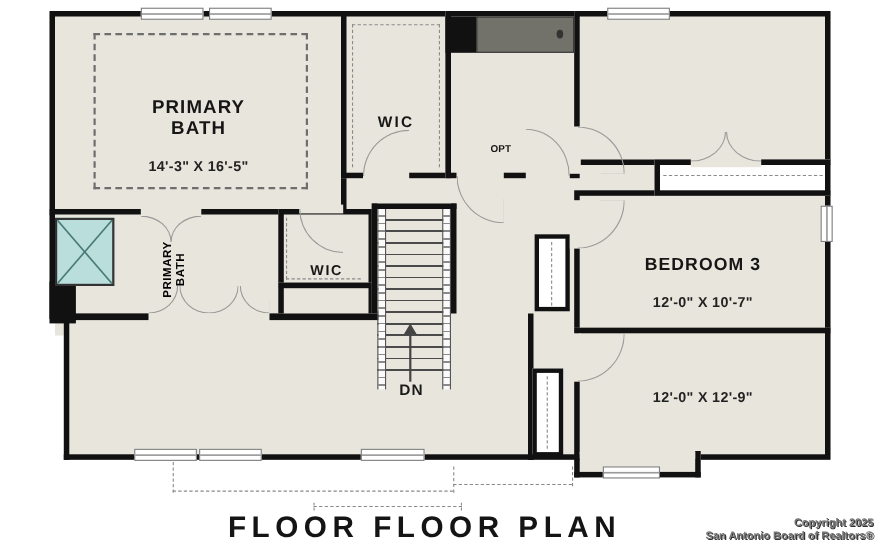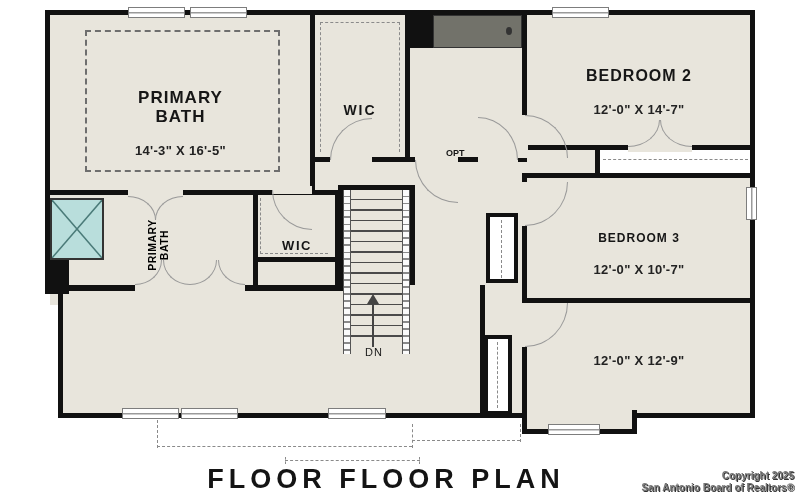--- a/index.html
+++ b/index.html
@@ -31,21 +31,21 @@
   .rdims{font-weight:bold;font-size:13px;letter-spacing:.3px;color:#222;margin-top:1px;}
   #treads{position:absolute;z-index:2;left:343px;top:190px;width:67px;height:152px;
     background:repeating-linear-gradient(to bottom,transparent 0 9px,#4a4a4a 9px 10.5px);}
   .rail{position:absolute;z-index:3;top:190px;width:8px;height:164px;
     background:repeating-linear-gradient(to bottom,#fbfbfb 0 5.5px,#8a8a8a 5.5px 7px);
     border-left:1px solid #555;border-right:1px solid #555;box-sizing:border-box;}
   #dn-arrow-shaft{position:absolute;z-index:4;left:372px;top:303px;width:2px;height:44px;background:#444;}
   #dn-arrow-head{position:absolute;z-index:4;left:367px;top:294px;width:0;height:0;
     border-left:6px solid transparent;border-right:6px solid transparent;border-bottom:10px solid #444;}
   #dn-label{position:absolute;z-index:6;left:352px;top:346px;width:44px;text-align:center;
-    font-size:11px;font-weight:normal;color:#1a1a1a;letter-spacing:1px;}
+    font-size:14px;font-weight:bold;color:#1a1a1a;letter-spacing:1px;}
   #primary-bath-label{position:absolute;z-index:6;left:113px;top:206px;width:90px;height:78px;
     display:flex;align-items:center;justify-content:center;transform:rotate(-90deg);
     font-size:10.5px;font-weight:bold;letter-spacing:.5px;text-align:center;white-space:pre-line;line-height:1.15;}
   #plan-title{position:absolute;z-index:6;left:0;top:464px;width:772px;text-align:center;
     font-size:27px;font-weight:bold;letter-spacing:5px;color:#141414;}
   #copyright{position:absolute;z-index:6;right:6px;top:470px;text-align:right;
     font-size:10px;font-weight:bold;line-height:12px;color:#757575;text-shadow:1px 1px 0 #333;}
   #shower-x{position:absolute;left:0;top:0;width:100%;height:100%;}
   .tub{position:absolute;background:var(--fixture);border:2px solid #333;border-radius:7px;box-sizing:border-box;}
   .sink{position:absolute;background:var(--fixture);border:1.5px solid #333;border-radius:4px;box-sizing:border-box;}
@@ -104,29 +104,25 @@
   <div class="wc" style="left:296px;top:264px;width:12px;height:28px"></div>
 
   <div class="room-label" style="left:78px;top:72px;width:205px">
     <div class="rname" style="font-size:17px">PRIMARY
 BATH</div>
     <div class="rdims">14'-3" X 16'-5"</div>
   </div>
   <div class="room-label" style="left:318px;top:86px;width:84px">
     <div class="rname" style="font-size:14px;letter-spacing:2px">WIC</div>
   </div>
-  <div class="room-label" style="left:446px;top:132px;width:36px;text-align:left">
+  <div class="room-label" style="left:446px;top:114px;width:36px;text-align:left">
     <div class="rname" style="font-size:9px;letter-spacing:0">OPT</div>
   </div>
-  <div class="room-label" style="left:530px;top:50px;width:218px">
-    <div class="rname" style="font-size:16px">BEDROOM 2</div>
-    <div class="rdims">12'-0" X 14'-7"</div>
-  </div>
   <div class="room-label" style="left:530px;top:215px;width:218px">
-    <div class="rname" style="font-size:12px">BEDROOM 3</div>
+    <div class="rname" style="font-size:16px">BEDROOM 3</div>
     <div class="rdims">12'-0" X 10'-7"</div>
   </div>
   <div class="room-label" style="left:530px;top:336px;width:218px">
     <div class="rdims">12'-0" X 12'-9"</div>
   </div>
   <div id="primary-bath-label">PRIMARY
 BATH</div>
   <div class="room-label" style="left:262px;top:222px;width:70px">
     <div class="rname" style="font-size:13px;letter-spacing:1.5px">WIC</div>
   </div>

